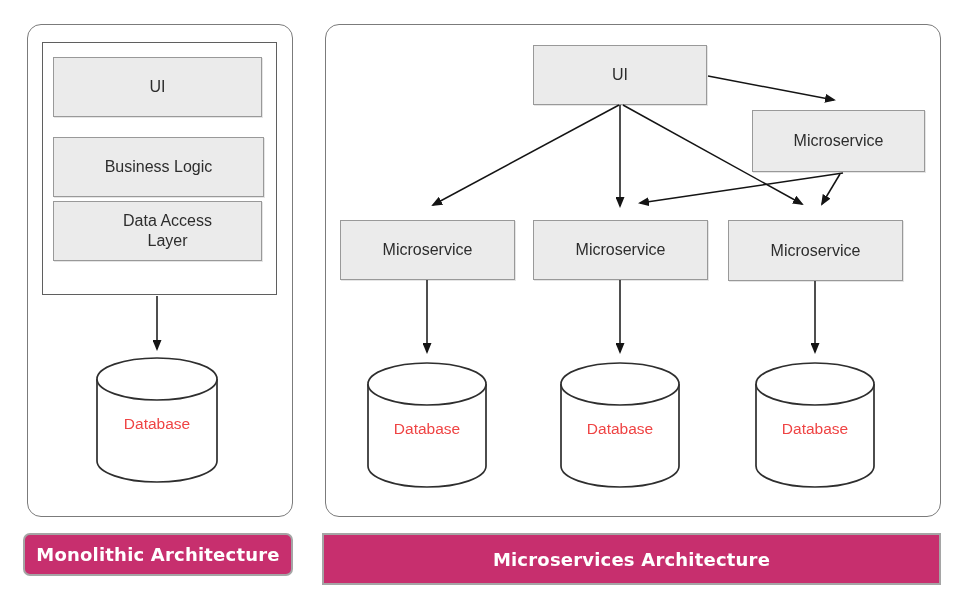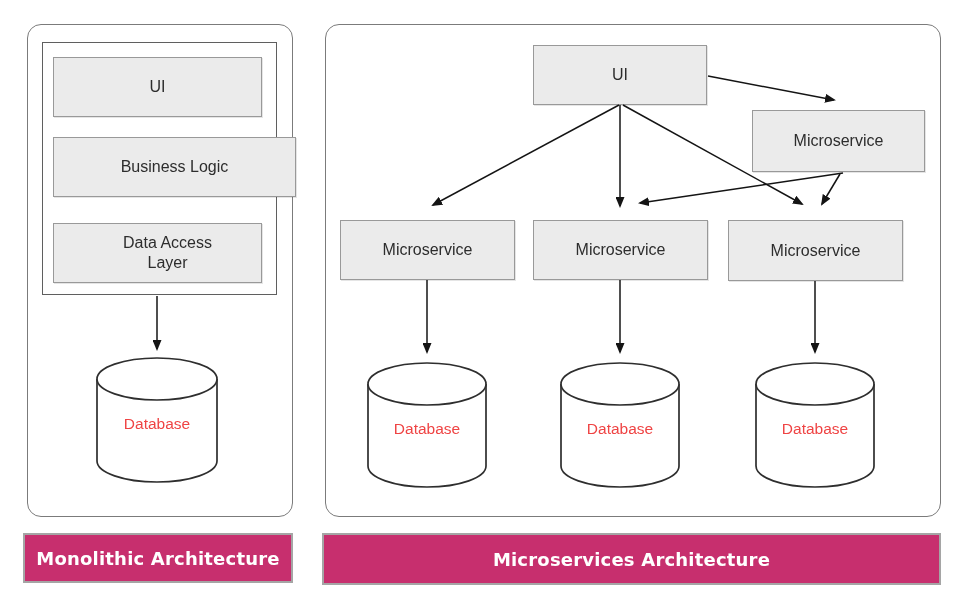--- a/index.html
+++ b/index.html
@@ -36,24 +36,24 @@
 </head>
 <body>
 
 <div class="panel" style="left:27px; top:24px; width:266px; height:493px;"></div>
 
 <div class="monolith" style="left:42px; top:42px; width:235px; height:253px;"></div>
 
 <div class="node" style="left:53px; top:57px; width:209px; height:60px;">
   <span>UI</span>
 </div>
-<div class="node" style="left:53px; top:137px; width:243px; height:60px;">
+<div class="node" style="left:53px; top:137px; width:211px; height:60px;">
   <span>Business Logic</span>
 </div>
-<div class="node" style="left:53px; top:223px; width:209px; height:60px;padding-left:20px;">
+<div class="node" style="left:53px; top:201px; width:209px; height:60px;padding-left:20px;">
   <span>Data Access
 Layer</span>
 </div>
 
 <div class="panel" style="left:325px; top:24px; width:616px; height:493px;"></div>
 
 <div class="node" style="left:533px; top:45px; width:174px; height:60px;">
   <span>UI</span>
 </div>
 
@@ -126,18 +126,18 @@
     <path d="M756,384 V466 A59,21 0 0 0 874,466 V384"></path>
     <ellipse cx="815" cy="384" rx="59" ry="21"></ellipse>
   </g>
 </svg>
 
 <div class="db-label" style="left:157px; top:424px;">Database</div>
 <div class="db-label" style="left:427px; top:429px;">Database</div>
 <div class="db-label" style="left:620px; top:429px;">Database</div>
 <div class="db-label" style="left:815px; top:429px;">Database</div>
 
-<div class="banner" style="left:23px; top:533px; width:270px; height:50px;">
+<div class="banner" style="left:23px; top:533px; width:270px; height:43px;border-radius:7px;">
   <span>Monolithic Architecture</span>
 </div>
 <div class="banner" style="left:322px; top:533px; width:619px; height:52px;">
   <span>Microservices Architecture</span>
 </div>
 
 </body></html>

